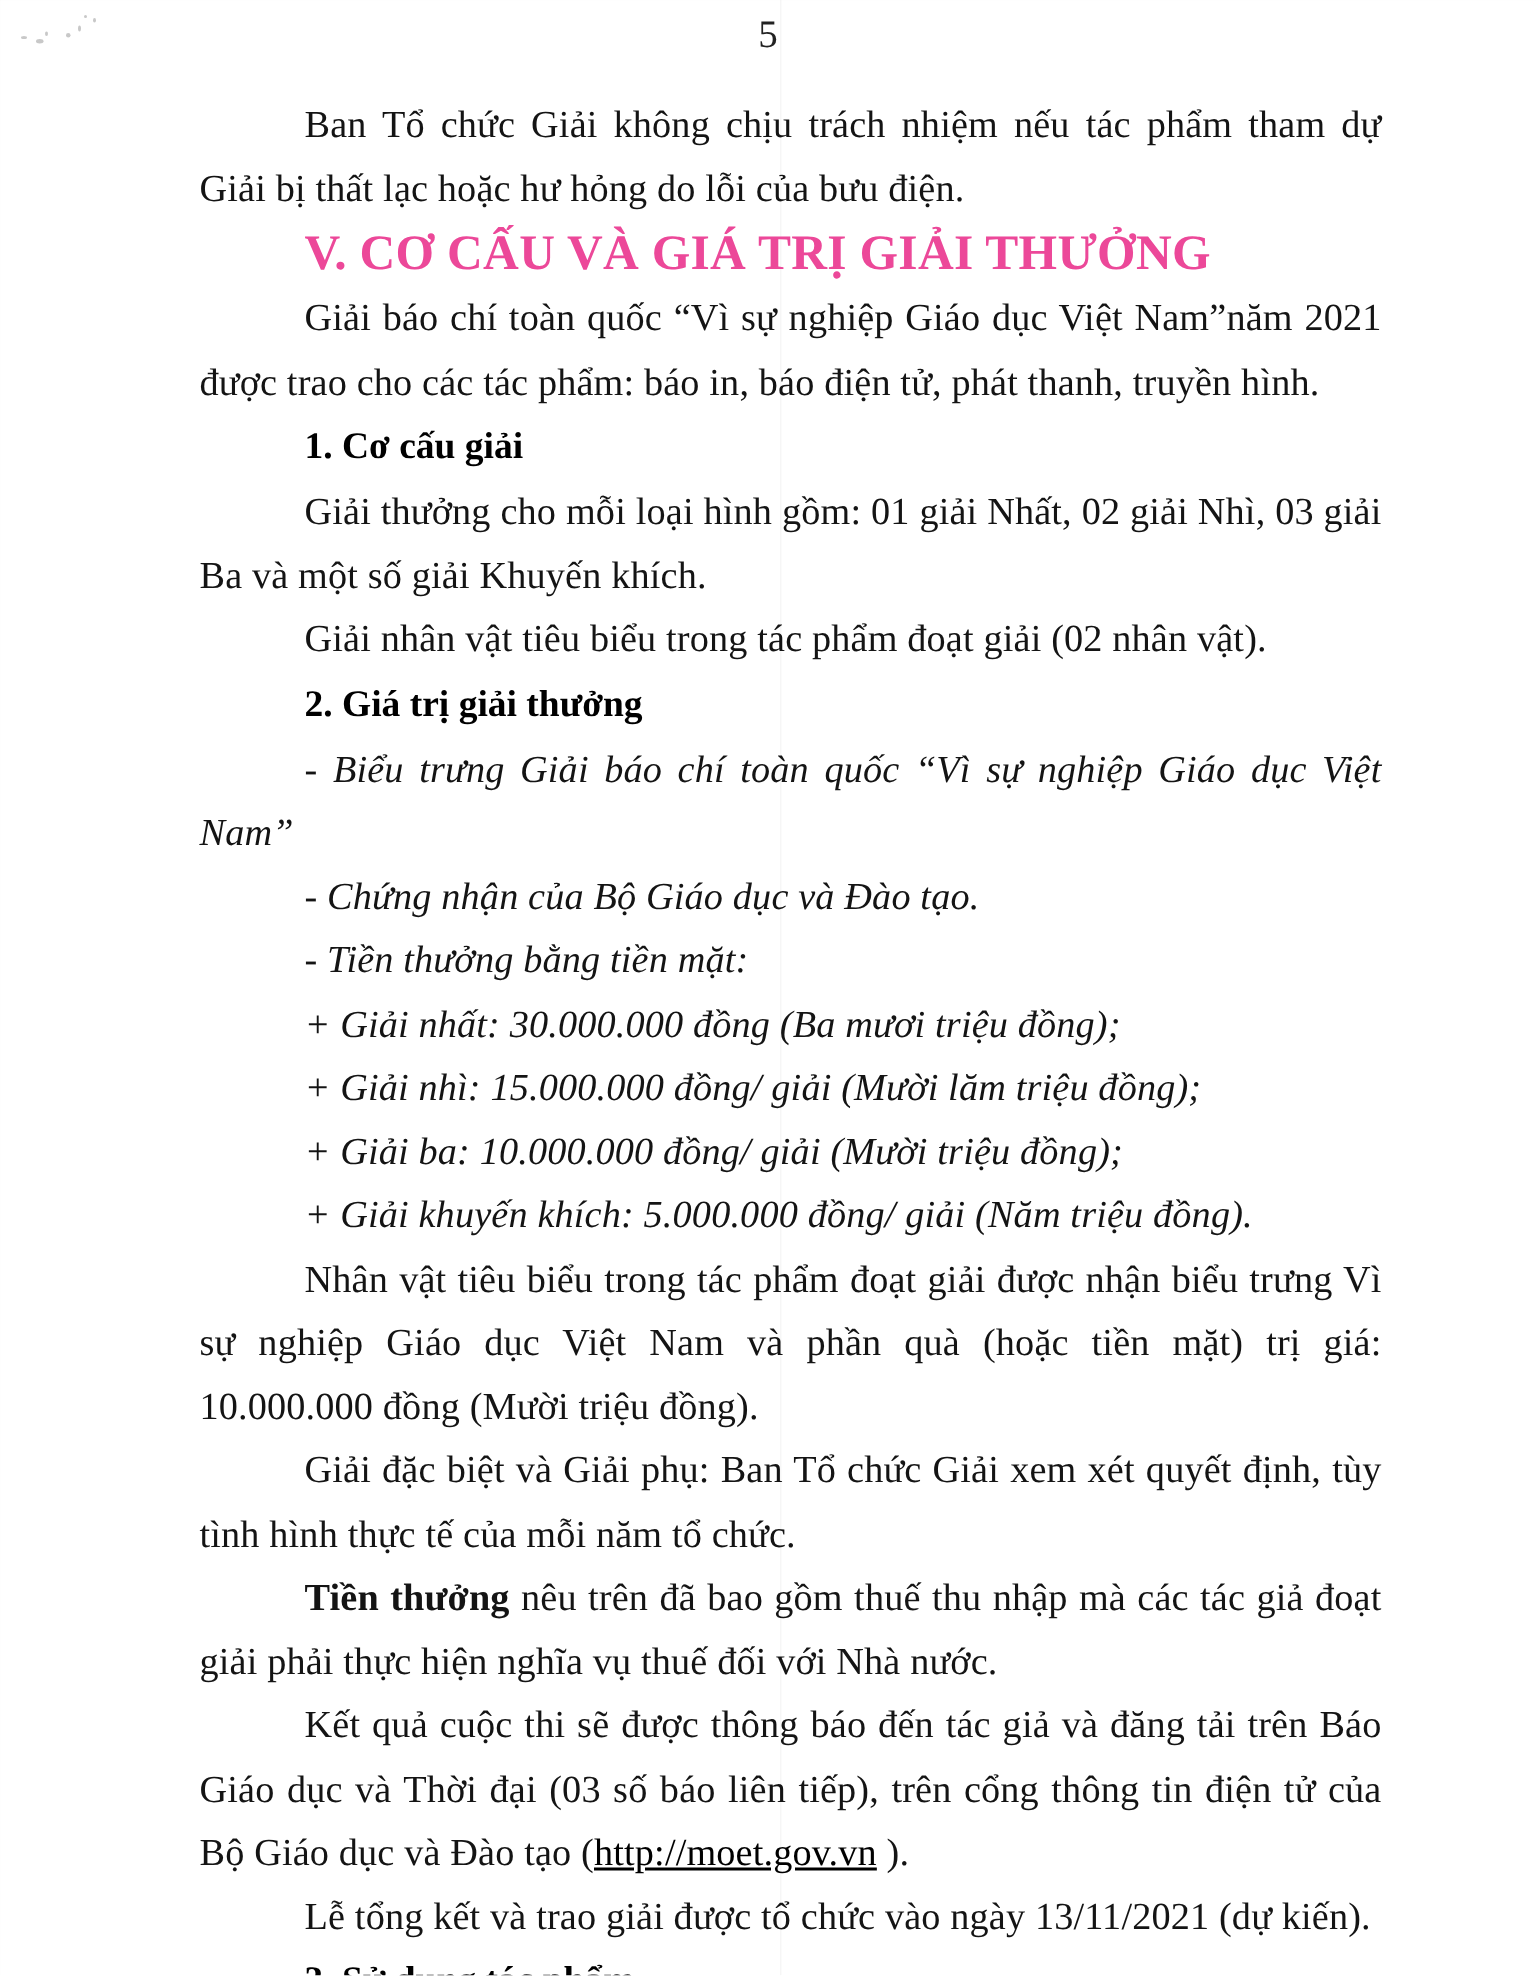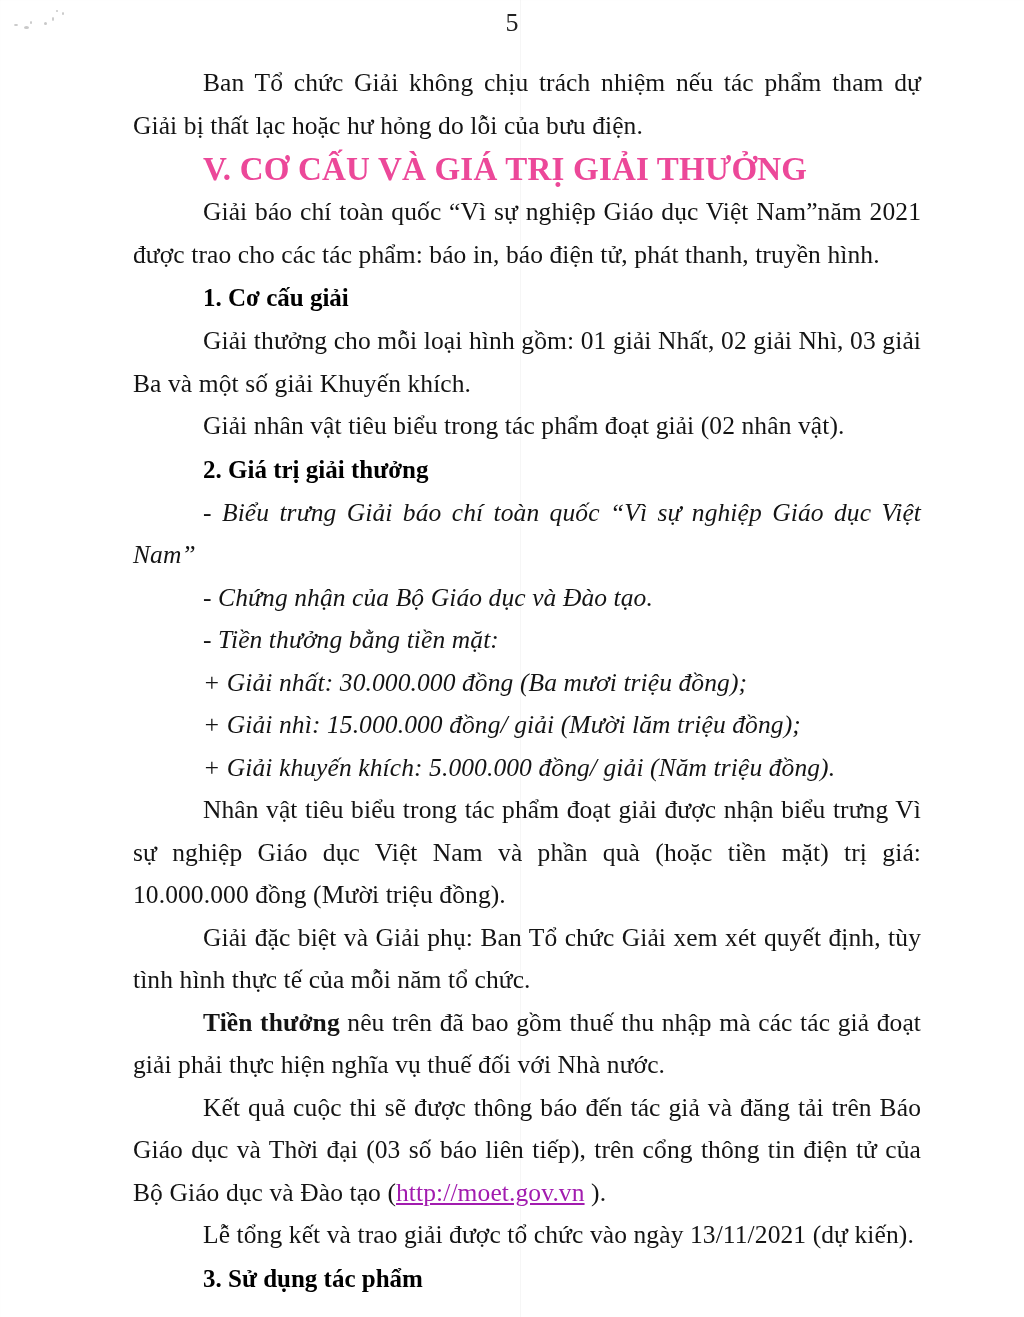--- a/index.html
+++ b/index.html
@@ -83,21 +83,21 @@
     line-height: 44px;
     font-weight: bold;
     text-indent: 70px;
     color: #000000;
   }
   .bold-run {
     font-weight: bold;
   }
   .link {
     text-decoration: underline;
-    color: #a21caf;
+    color: #000000;
   }
   
   .grain {
     position: absolute;
     inset: 0;
     pointer-events: none;
     background:
       linear-gradient(90deg, rgba(0,0,0,0.012) 0 1px, transparent 1px 6px),
       linear-gradient(180deg, rgba(0,0,0,0.01) 0 1px, transparent 1px 8px);
     opacity: 0.5;
@@ -147,20 +147,21 @@
     <p class="para dash">- Biểu trưng Giải báo chí toàn quốc “Vì sự nghiệp Giáo dục Việt Nam”</p>
 
     <p class="para dash">- Chứng nhận của Bộ Giáo dục và Đào tạo.</p>
 
     <p class="para dash">- Tiền thưởng bằng tiền mặt:</p>
 
     <p class="para dash">+ Giải nhất: 30.000.000 đồng (Ba mươi triệu đồng);</p>
 
     <p class="para dash">+ Giải nhì: 15.000.000 đồng/ giải (Mười lăm triệu đồng);</p>
 
+    <p class="para dash">+ Giải ba: 10.000.000 đồng/ giải (Mười triệu đồng);</p>
 
     <p class="para dash">+ Giải khuyến khích: 5.000.000 đồng/ giải (Năm triệu đồng).</p>
 
     <p class="para">Nhân vật tiêu biểu trong tác phẩm đoạt giải được nhận biểu trưng Vì sự nghiệp Giáo dục Việt Nam và phần quà (hoặc tiền mặt) trị giá: 10.000.000 đồng (Mười triệu đồng).</p>
 
     <p class="para">Giải đặc biệt và Giải phụ: Ban Tổ chức Giải xem xét quyết định, tùy tình hình thực tế của mỗi năm tổ chức.</p>
 
     <p class="para"><span class="bold-run">Tiền thưởng</span><span> nêu trên đã bao gồm thuế thu nhập mà các tác giả đoạt giải phải thực hiện nghĩa vụ thuế đối với Nhà nước.</span></p>
 
     <p class="para"><span>Kết quả cuộc thi sẽ được thông báo đến tác giả và đăng tải trên Báo Giáo dục và Thời đại (03 số báo liên tiếp), trên cổng thông tin điện tử của Bộ Giáo dục và Đào tạo (</span><span class="link">http://moet.gov.vn</span><span> ).</span></p>

